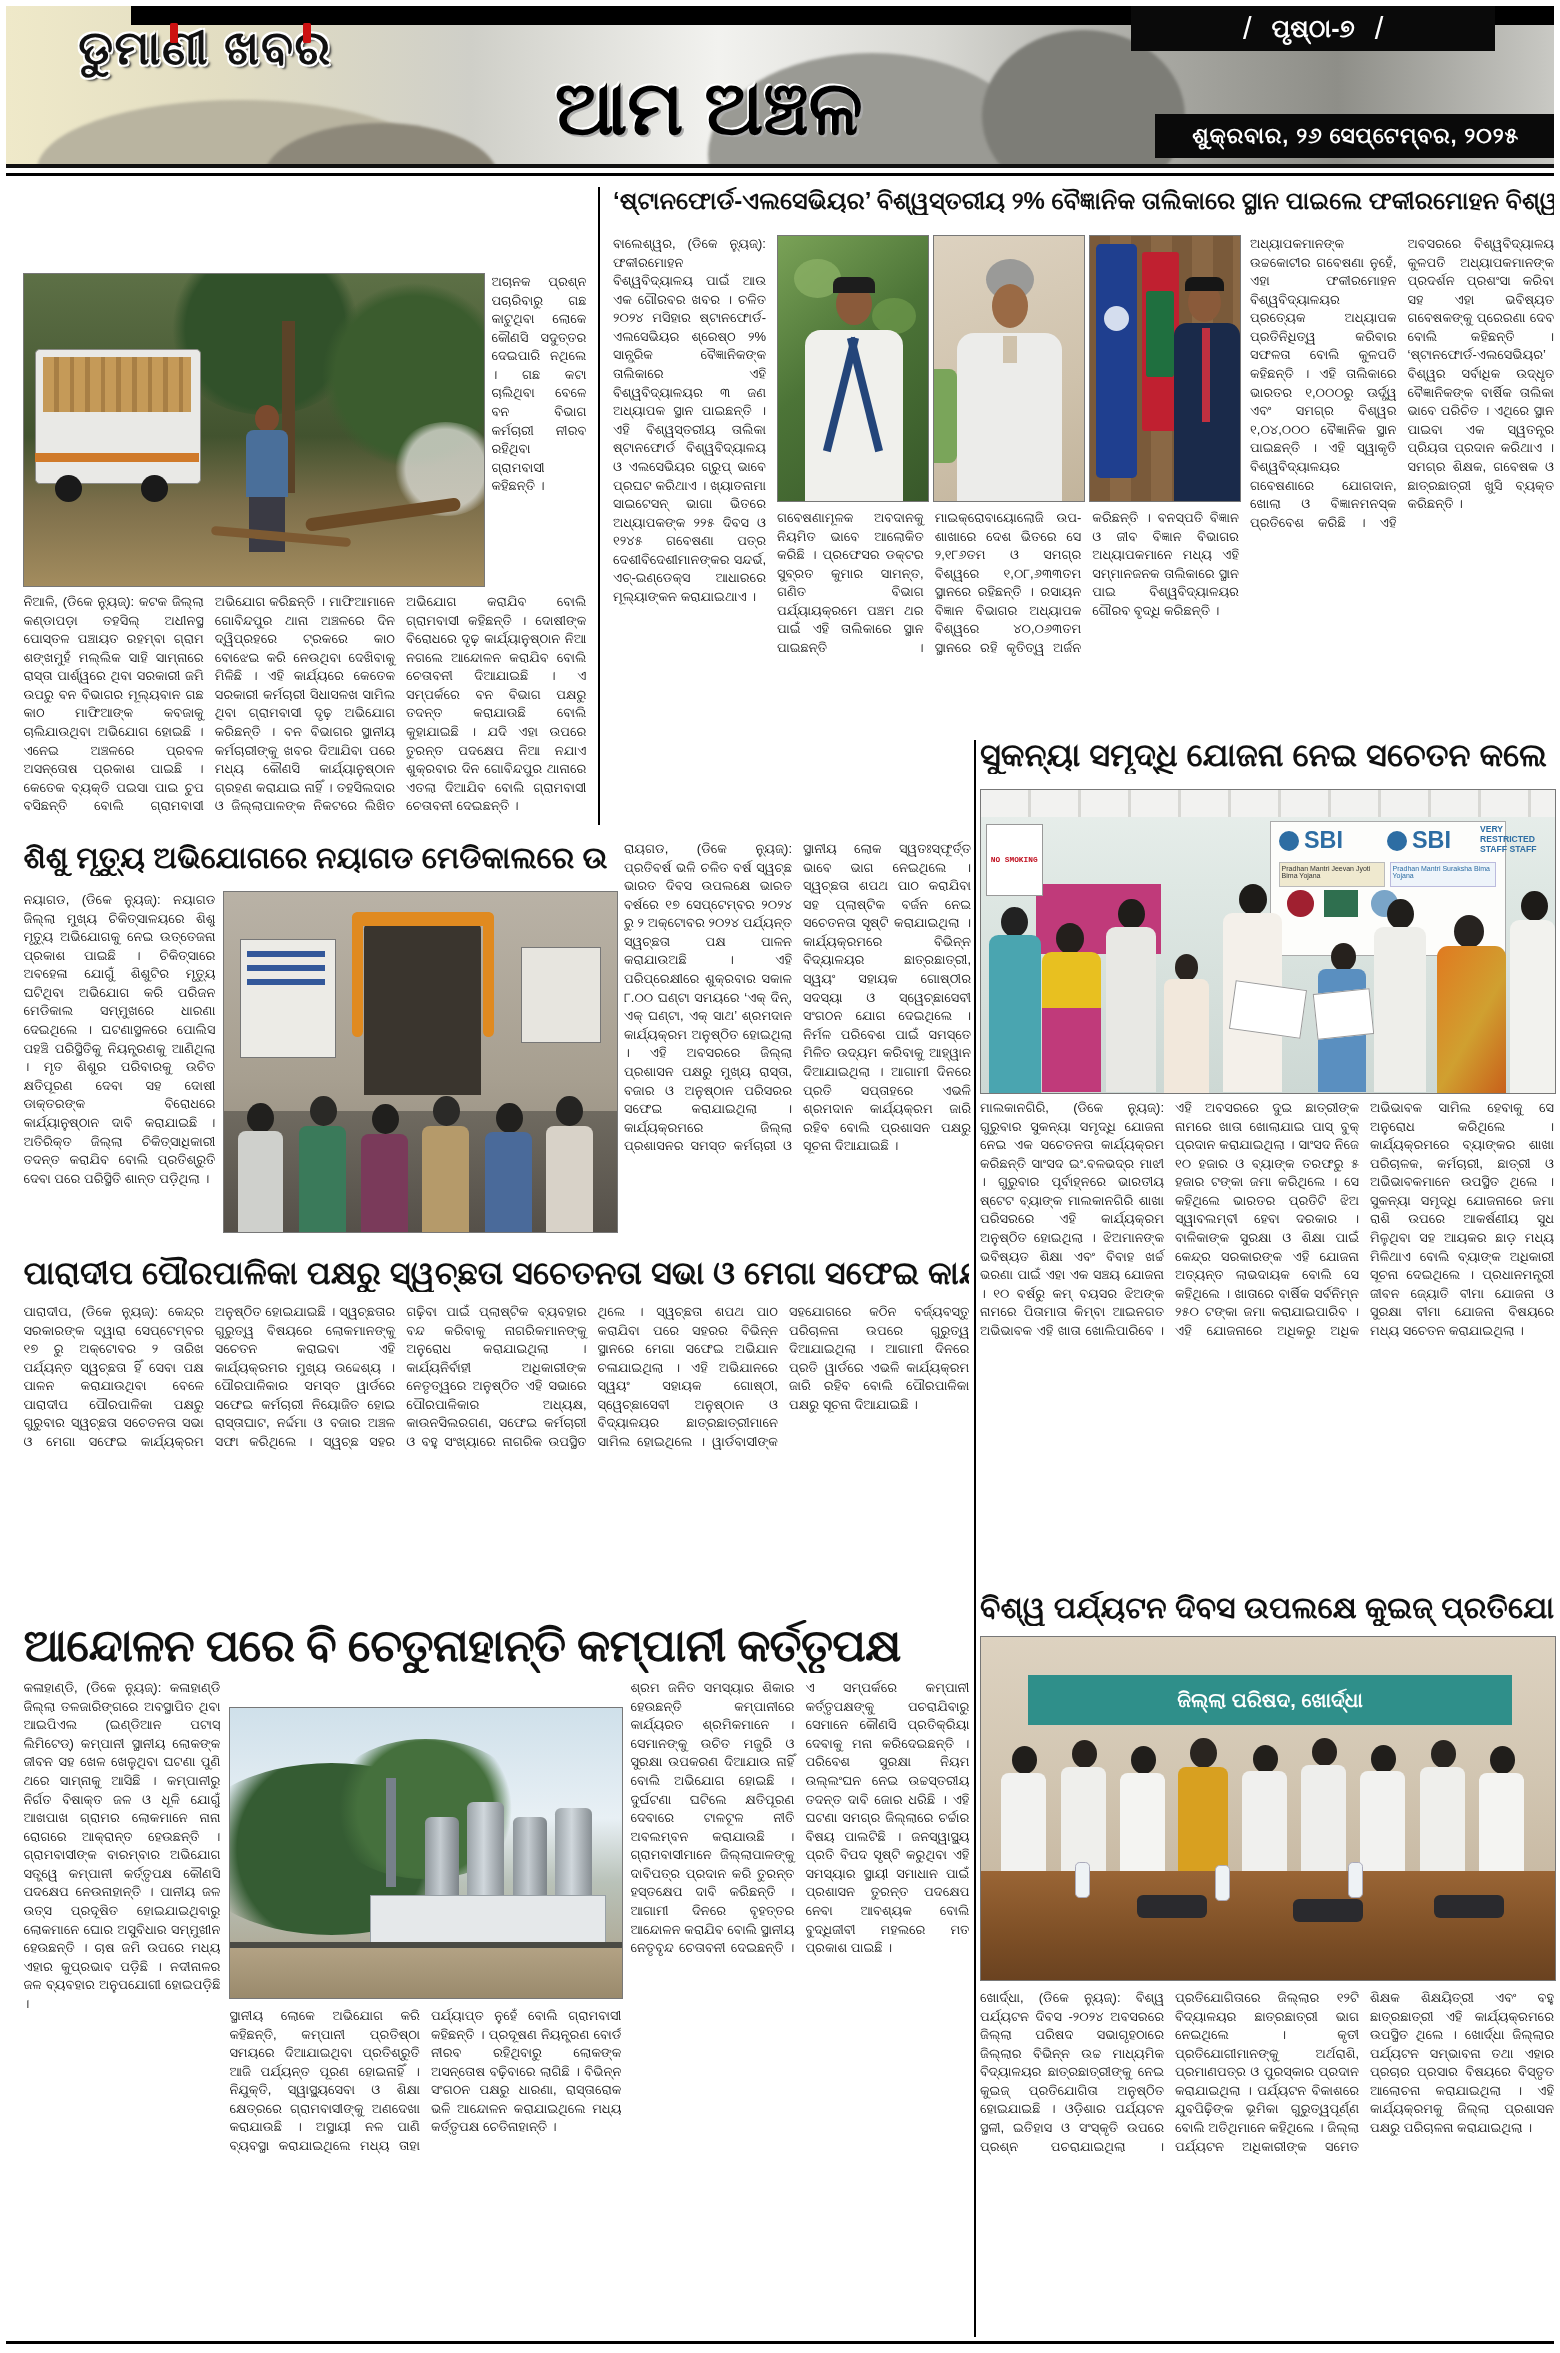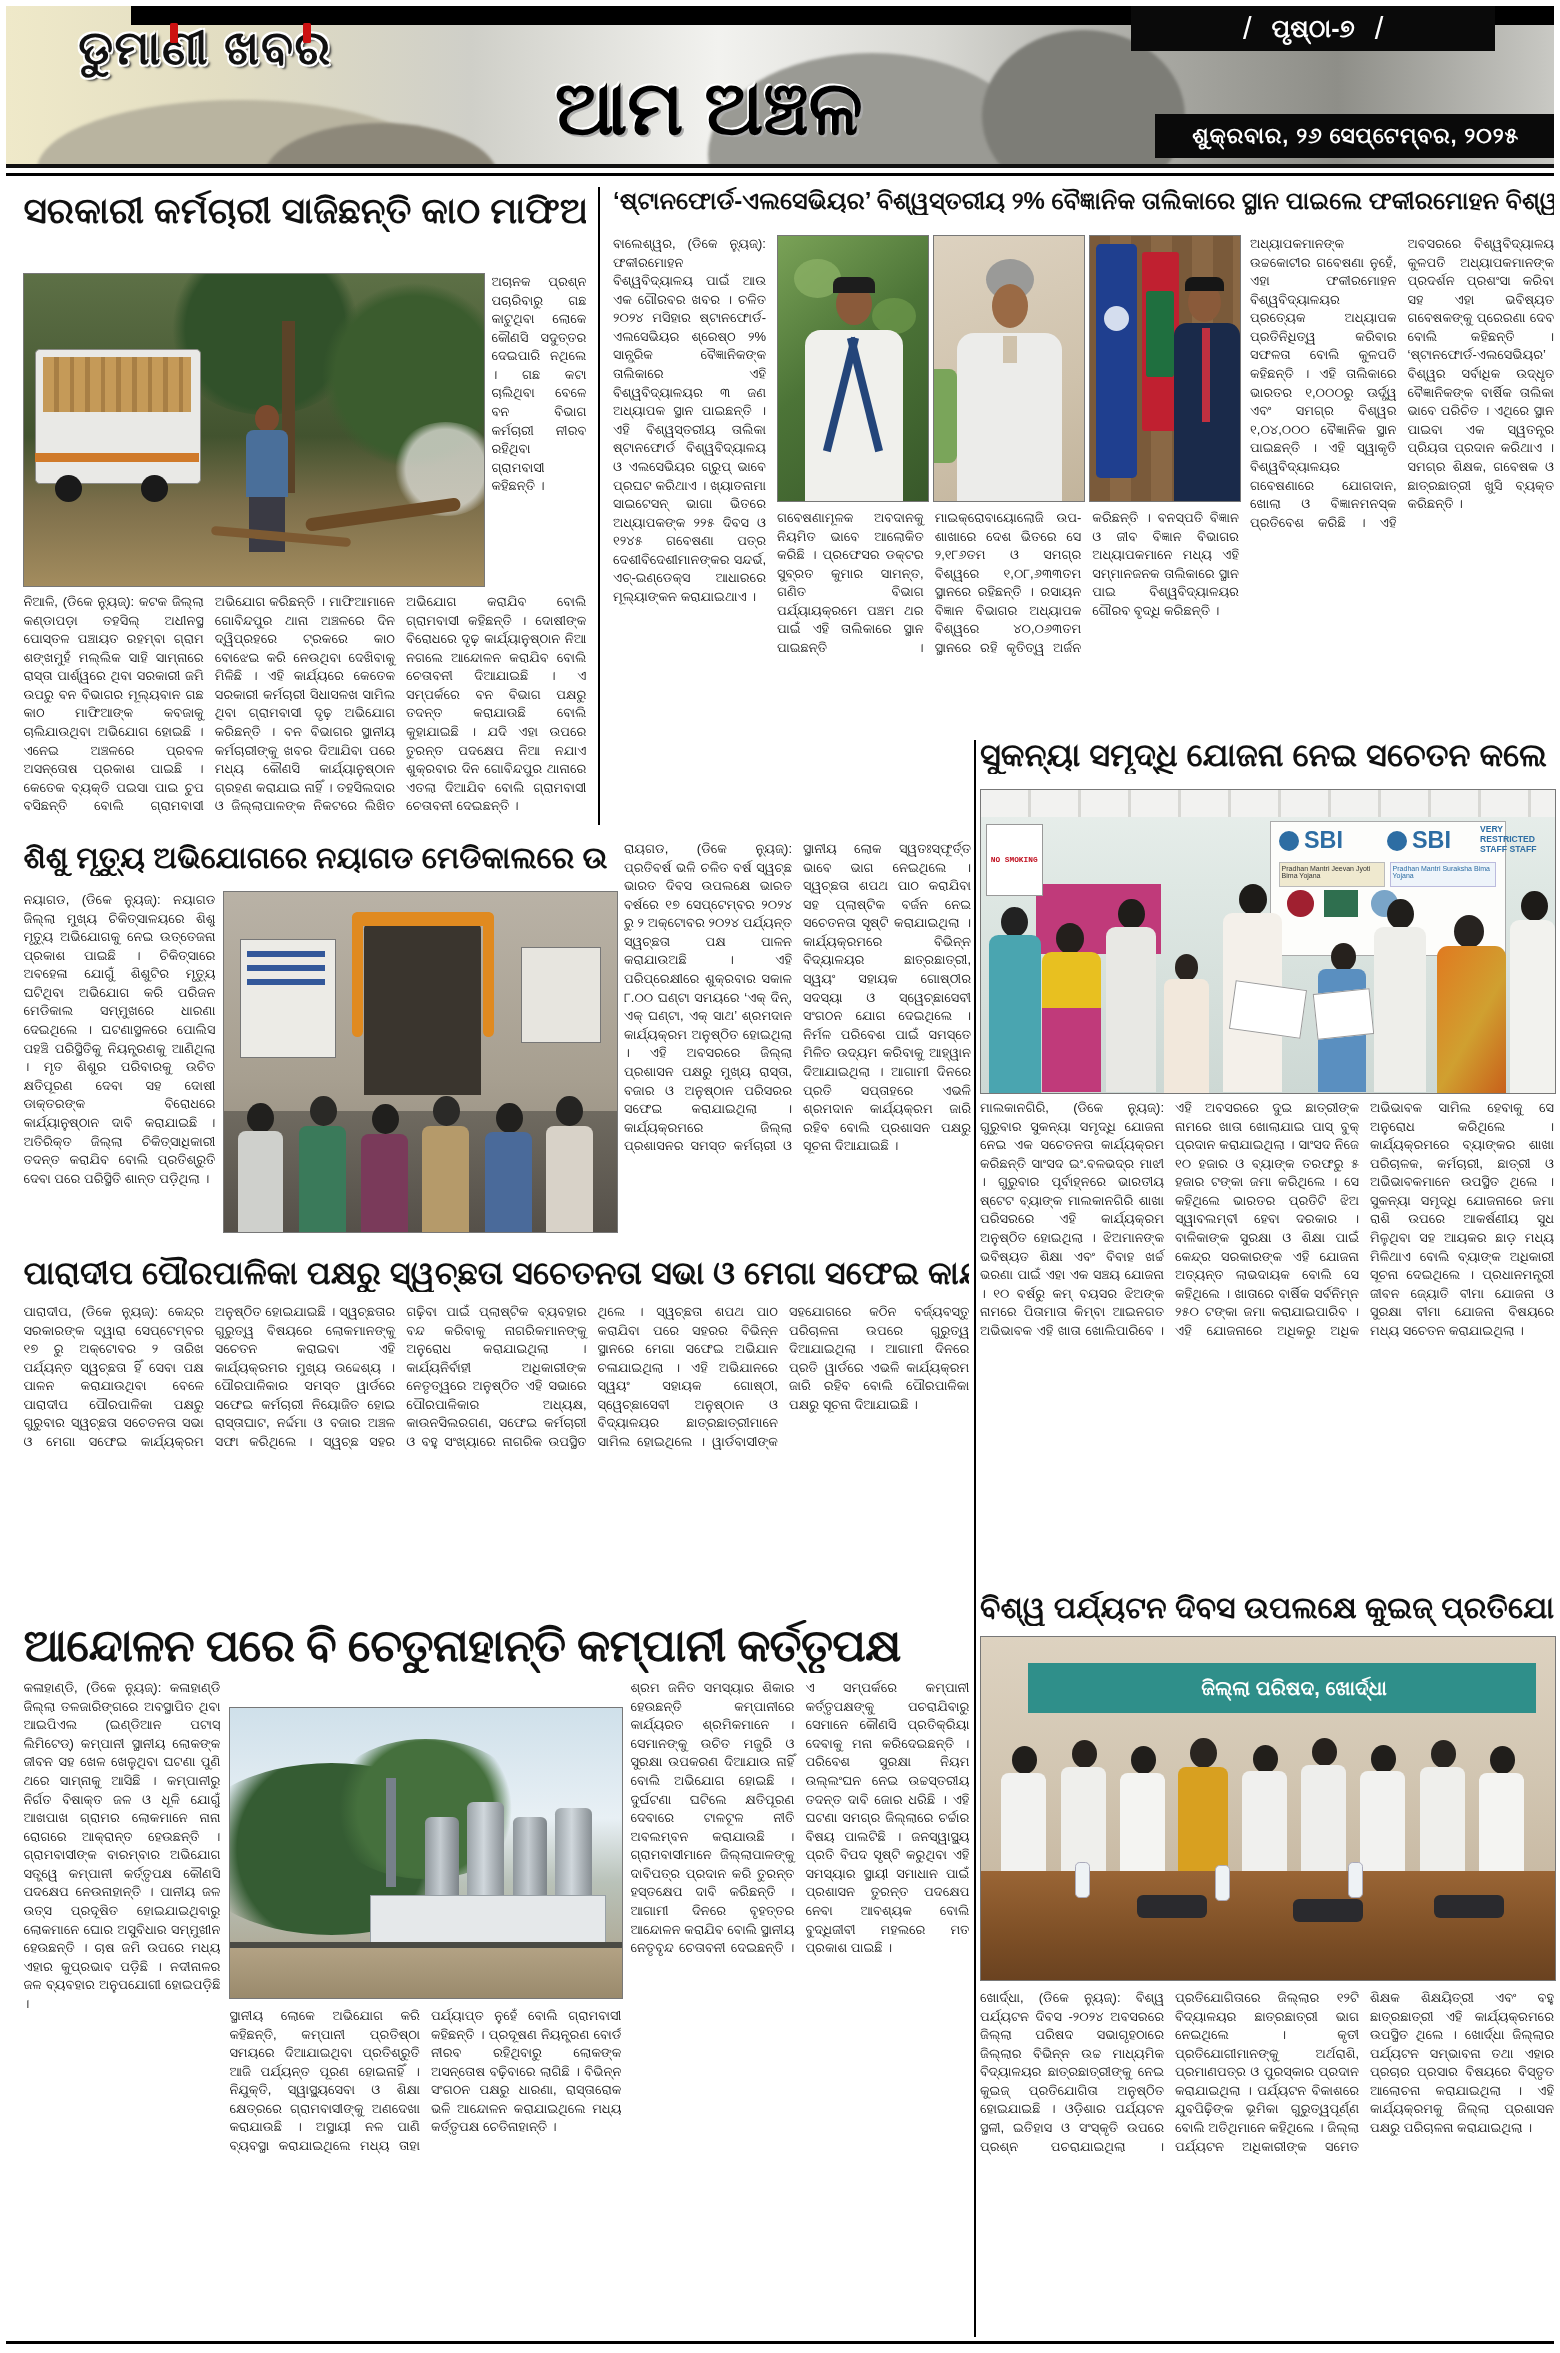--- a/index.html
+++ b/index.html
@@ -62,21 +62,20 @@
       <span class="slash">/</span>
       <span>ପୃଷ୍ଠା-୭</span>
       <span class="slash">/</span>
     </div>
     <div class="datebar">ଶୁକ୍ରବାର, ୨୬ ସେପ୍ଟେମ୍ବର, ୨୦୨୫</div>
     <div class="mh-botbar"></div>
   </div>
   <div class="abs hrule" style="left:6.2px;top:173px;width:1548px;height:3.1px;"></div>
 
   <div class="abs" style="left:23.4px;top:184px;width:563px;height:643px;">
-    <div class="headline-xl" style="margin-top:6.2px;">ସରକାରୀ କର୍ମଚାରୀ ସାଜିଛନ୍ତି କାଠ ମାଫିଆ</div>
 
     <div class="photo" style="left:0;top:89px;width:460px;height:312px;">
       <div class="ph" style="left:0;top:0;width:100%;height:100%;background:linear-gradient(180deg,#5d7046 0%,#42532f 52%,#7d6f4b 74%,#a38c5e 100%);"></div>
       <div class="ph round" style="left:140px;top:-31px;width:203px;height:172px;background:radial-gradient(circle,#31512a 0 60%,rgba(49,81,42,0) 70%);"></div>
       <div class="ph round" style="left:297px;top:7.8px;width:187px;height:187px;background:radial-gradient(circle,#3b5c2e 0 60%,rgba(59,92,46,0) 70%);"></div>
       <div class="ph" style="left:258px;top:47px;width:12.5px;height:172px;background:#5b4328;"></div>
       <div class="ph round" style="left:367px;top:148px;width:109px;height:94px;background:radial-gradient(circle,#d9d9d2 0 55%,rgba(217,217,210,0) 70%);opacity:.8;"></div>
       <div class="ph" style="left:11px;top:75px;width:164px;height:133px;background:#e9e9e6;border-radius:4.7px;border:0.8px solid #8a8a86;"></div>
       <div class="ph" style="left:19px;top:83px;width:148px;height:55px;background:repeating-linear-gradient(90deg,#c59a58 0 11px,#a87f45 11px 15.6px);"></div>
       <div class="ph" style="left:11px;top:179px;width:164px;height:9.4px;background:#d07a2a;"></div>
@@ -233,21 +232,21 @@
       <div class="ph" style="left:0;top:240px;width:100%;height:50px;background:linear-gradient(180deg,#b3a284,#9a8a6c);"></div>
     </div>
     <div class="body-text abs" style="left:206px;top:331px;width:392px;height:325px;column-count:2;column-gap:11px;">ସ୍ଥାନୀୟ ଲୋକେ ଅଭିଯୋଗ କରି କହିଛନ୍ତି, କମ୍ପାନୀ ପ୍ରତିଷ୍ଠା ସମୟରେ ଦିଆଯାଇଥିବା ପ୍ରତିଶ୍ରୁତି ଆଜି ପର୍ଯ୍ୟନ୍ତ ପୂରଣ ହୋଇନାହିଁ । ନିଯୁକ୍ତି, ସ୍ୱାସ୍ଥ୍ୟସେବା ଓ ଶିକ୍ଷା କ୍ଷେତ୍ରରେ ଗ୍ରାମବାସୀଙ୍କୁ ଅଣଦେଖା କରାଯାଉଛି । ଅସ୍ଥାୟୀ ନଳ ପାଣି ବ୍ୟବସ୍ଥା କରାଯାଇଥିଲେ ମଧ୍ୟ ତାହା ପର୍ଯ୍ୟାପ୍ତ ନୁହେଁ ବୋଲି ଗ୍ରାମବାସୀ କହିଛନ୍ତି । ପ୍ରଦୂଷଣ ନିୟନ୍ତ୍ରଣ ବୋର୍ଡ ନୀରବ ରହିଥିବାରୁ ଲୋକଙ୍କ ଅସନ୍ତୋଷ ବଢ଼ିବାରେ ଲାଗିଛି । ବିଭିନ୍ନ ସଂଗଠନ ପକ୍ଷରୁ ଧାରଣା, ରାସ୍ତାରୋକ ଭଳି ଆନ୍ଦୋଳନ କରାଯାଇଥିଲେ ମଧ୍ୟ କର୍ତ୍ତୃପକ୍ଷ ଚେତିନାହାନ୍ତି ।</div>
     <div class="body-text abs" style="left:607px;top:3.1px;width:339px;height:652px;column-count:2;column-gap:11px;">ଶ୍ରମ ଜନିତ ସମସ୍ୟାର ଶିକାର ହେଉଛନ୍ତି କମ୍ପାନୀରେ କାର୍ଯ୍ୟରତ ଶ୍ରମିକମାନେ । ସେମାନଙ୍କୁ ଉଚିତ ମଜୁରି ଓ ସୁରକ୍ଷା ଉପକରଣ ଦିଆଯାଉ ନାହିଁ ବୋଲି ଅଭିଯୋଗ ହୋଇଛି । ଦୁର୍ଘଟଣା ଘଟିଲେ କ୍ଷତିପୂରଣ ଦେବାରେ ଟାଳଟୂଳ ନୀତି ଅବଲମ୍ବନ କରାଯାଉଛି । ଗ୍ରାମବାସୀମାନେ ଜିଲ୍ଲାପାଳଙ୍କୁ ଦାବିପତ୍ର ପ୍ରଦାନ କରି ତୁରନ୍ତ ହସ୍ତକ୍ଷେପ ଦାବି କରିଛନ୍ତି । ଆଗାମୀ ଦିନରେ ବୃହତ୍ତର ଆନ୍ଦୋଳନ କରାଯିବ ବୋଲି ସ୍ଥାନୀୟ ନେତୃବୃନ୍ଦ ଚେତାବନୀ ଦେଇଛନ୍ତି । ଏ ସମ୍ପର୍କରେ କମ୍ପାନୀ କର୍ତ୍ତୃପକ୍ଷଙ୍କୁ ପଚରାଯିବାରୁ ସେମାନେ କୌଣସି ପ୍ରତିକ୍ରିୟା ଦେବାକୁ ମନା କରିଦେଇଛନ୍ତି । ପରିବେଶ ସୁରକ୍ଷା ନିୟମ ଉଲ୍ଲଂଘନ ନେଇ ଉଚ୍ଚସ୍ତରୀୟ ତଦନ୍ତ ଦାବି ଜୋର ଧରିଛି । ଏହି ଘଟଣା ସମଗ୍ର ଜିଲ୍ଲାରେ ଚର୍ଚ୍ଚାର ବିଷୟ ପାଲଟିଛି । ଜନସ୍ୱାସ୍ଥ୍ୟ ପ୍ରତି ବିପଦ ସୃଷ୍ଟି କରୁଥିବା ଏହି ସମସ୍ୟାର ସ୍ଥାୟୀ ସମାଧାନ ପାଇଁ ପ୍ରଶାସନ ତୁରନ୍ତ ପଦକ୍ଷେପ ନେବା ଆବଶ୍ୟକ ବୋଲି ବୁଦ୍ଧିଜୀବୀ ମହଲରେ ମତ ପ୍ରକାଶ ପାଇଛି ।</div>
   </div>
 
   <div class="abs" style="left:980px;top:1591px;width:574px;height:751px;">
     <div class="headline-l" style="font-size:30px;">ବିଶ୍ୱ ପର୍ଯ୍ୟଟନ ଦିବସ ଉପଲକ୍ଷେ କୁଇଜ୍ ପ୍ରତିଯୋଗିତା</div>
     <div class="photo" style="left:0;top:45px;width:574px;height:343px;">
       <div class="ph" style="left:0;top:0;width:100%;height:100%;background:linear-gradient(180deg,#ddd2c0 0%,#d2c6b2 40%,#bfae96 100%);"></div>
-      <div class="ph" style="left:47px;top:26px;width:484px;height:50px;background:#2f8f8a;display:flex;align-items:center;justify-content:center;color:#fff;font-size:20px;font-weight:bold;padding-left:24px;">ଜିଲ୍ଲା ପରିଷଦ, ଖୋର୍ଦ୍ଧା</div>
+      <div class="ph" style="left:47px;top:38px;width:484px;height:50px;background:#2f8f8a;display:flex;align-items:center;justify-content:center;color:#fff;font-size:20px;font-weight:bold;">ଜିଲ୍ଲା ପରିଷଦ, ଖୋର୍ଦ୍ଧା</div>
       <div class="ph round" style="left:31px;top:109px;width:25px;height:28px;background:#201e1b;"></div>
       <div class="ph" style="left:20px;top:136px;width:45px;height:101px;background:#f2f2f0;border-radius:7.8px 7.8px 0 0;"></div>
       <div class="ph round" style="left:91px;top:103px;width:25px;height:28px;background:#26211d;"></div>
       <div class="ph" style="left:80px;top:130px;width:45px;height:108px;background:#efefec;border-radius:7.8px 7.8px 0 0;"></div>
       <div class="ph round" style="left:150px;top:109px;width:25px;height:28px;background:#201e1b;"></div>
       <div class="ph" style="left:139px;top:136px;width:45px;height:101px;background:#f4f4f2;border-radius:7.8px 7.8px 0 0;"></div>
       <div class="ph round" style="left:209px;top:101px;width:26.5px;height:30px;background:#2a2520;"></div>
       <div class="ph" style="left:197px;top:130px;width:50px;height:108px;background:#d8a020;border-radius:7.8px 7.8px 0 0;"></div>
       <div class="ph round" style="left:272px;top:108px;width:25px;height:28px;background:#221f1b;"></div>
       <div class="ph" style="left:261px;top:134px;width:45px;height:103px;background:#f0f0ee;border-radius:7.8px 7.8px 0 0;"></div>

